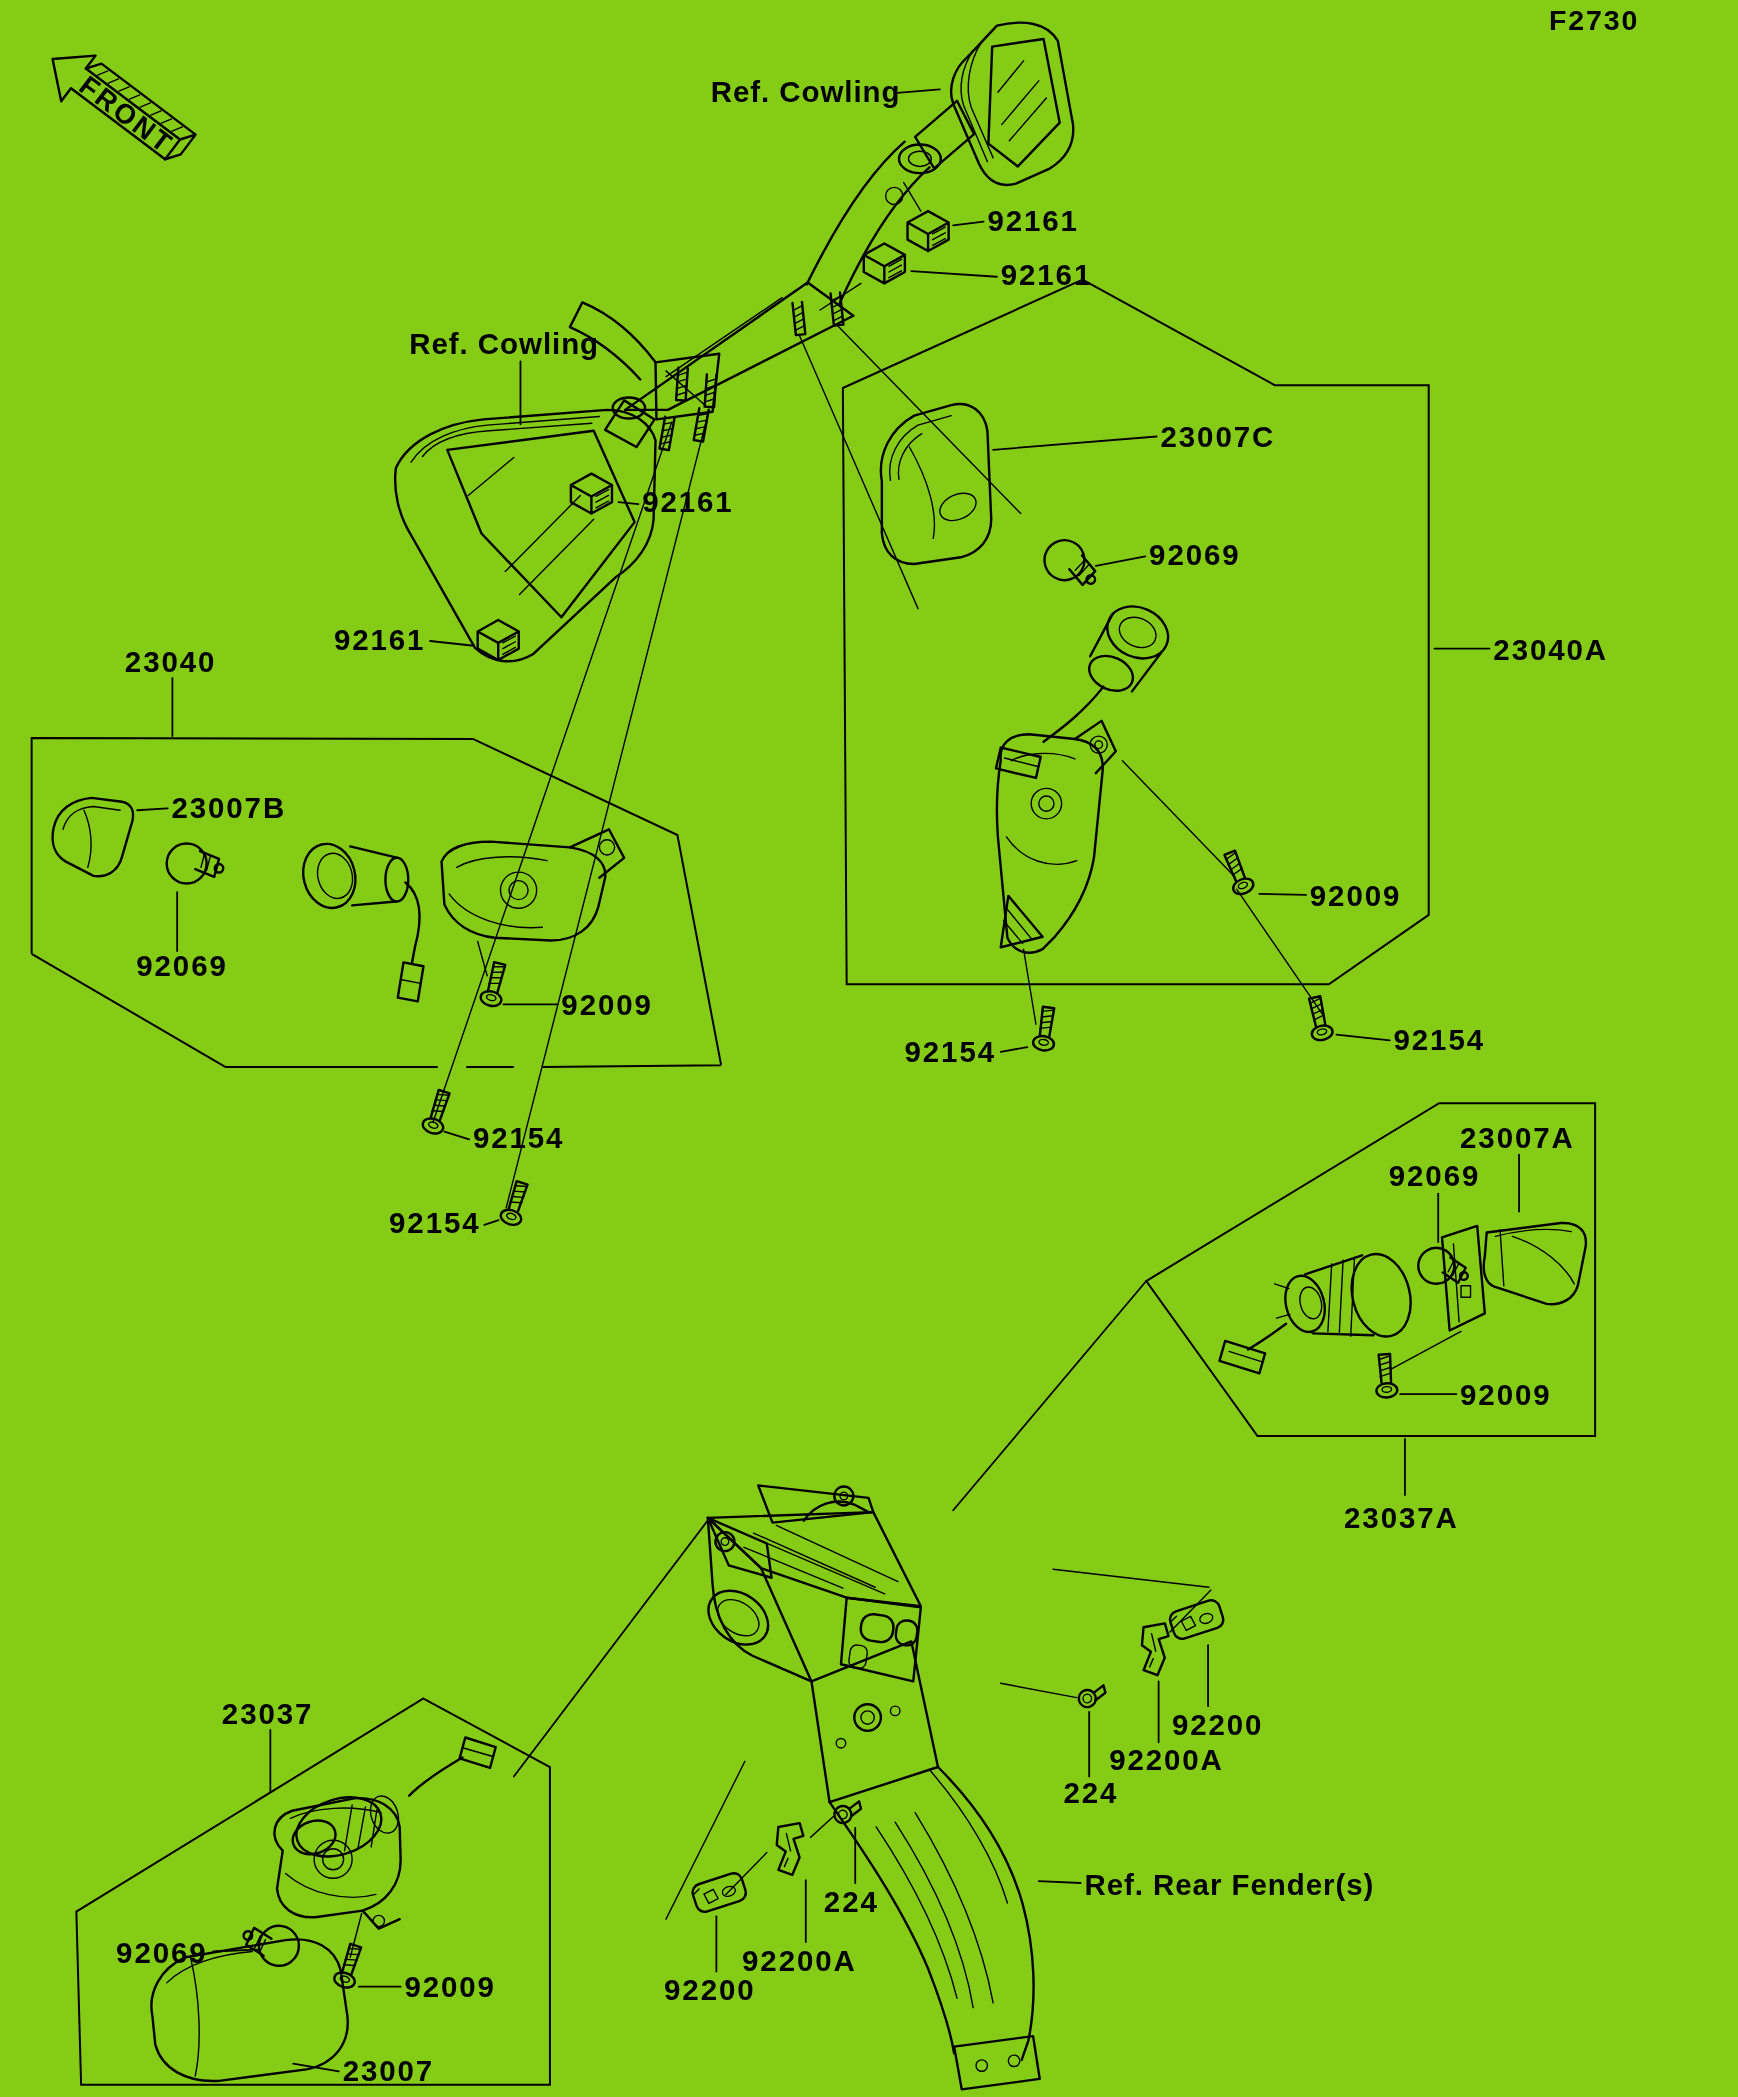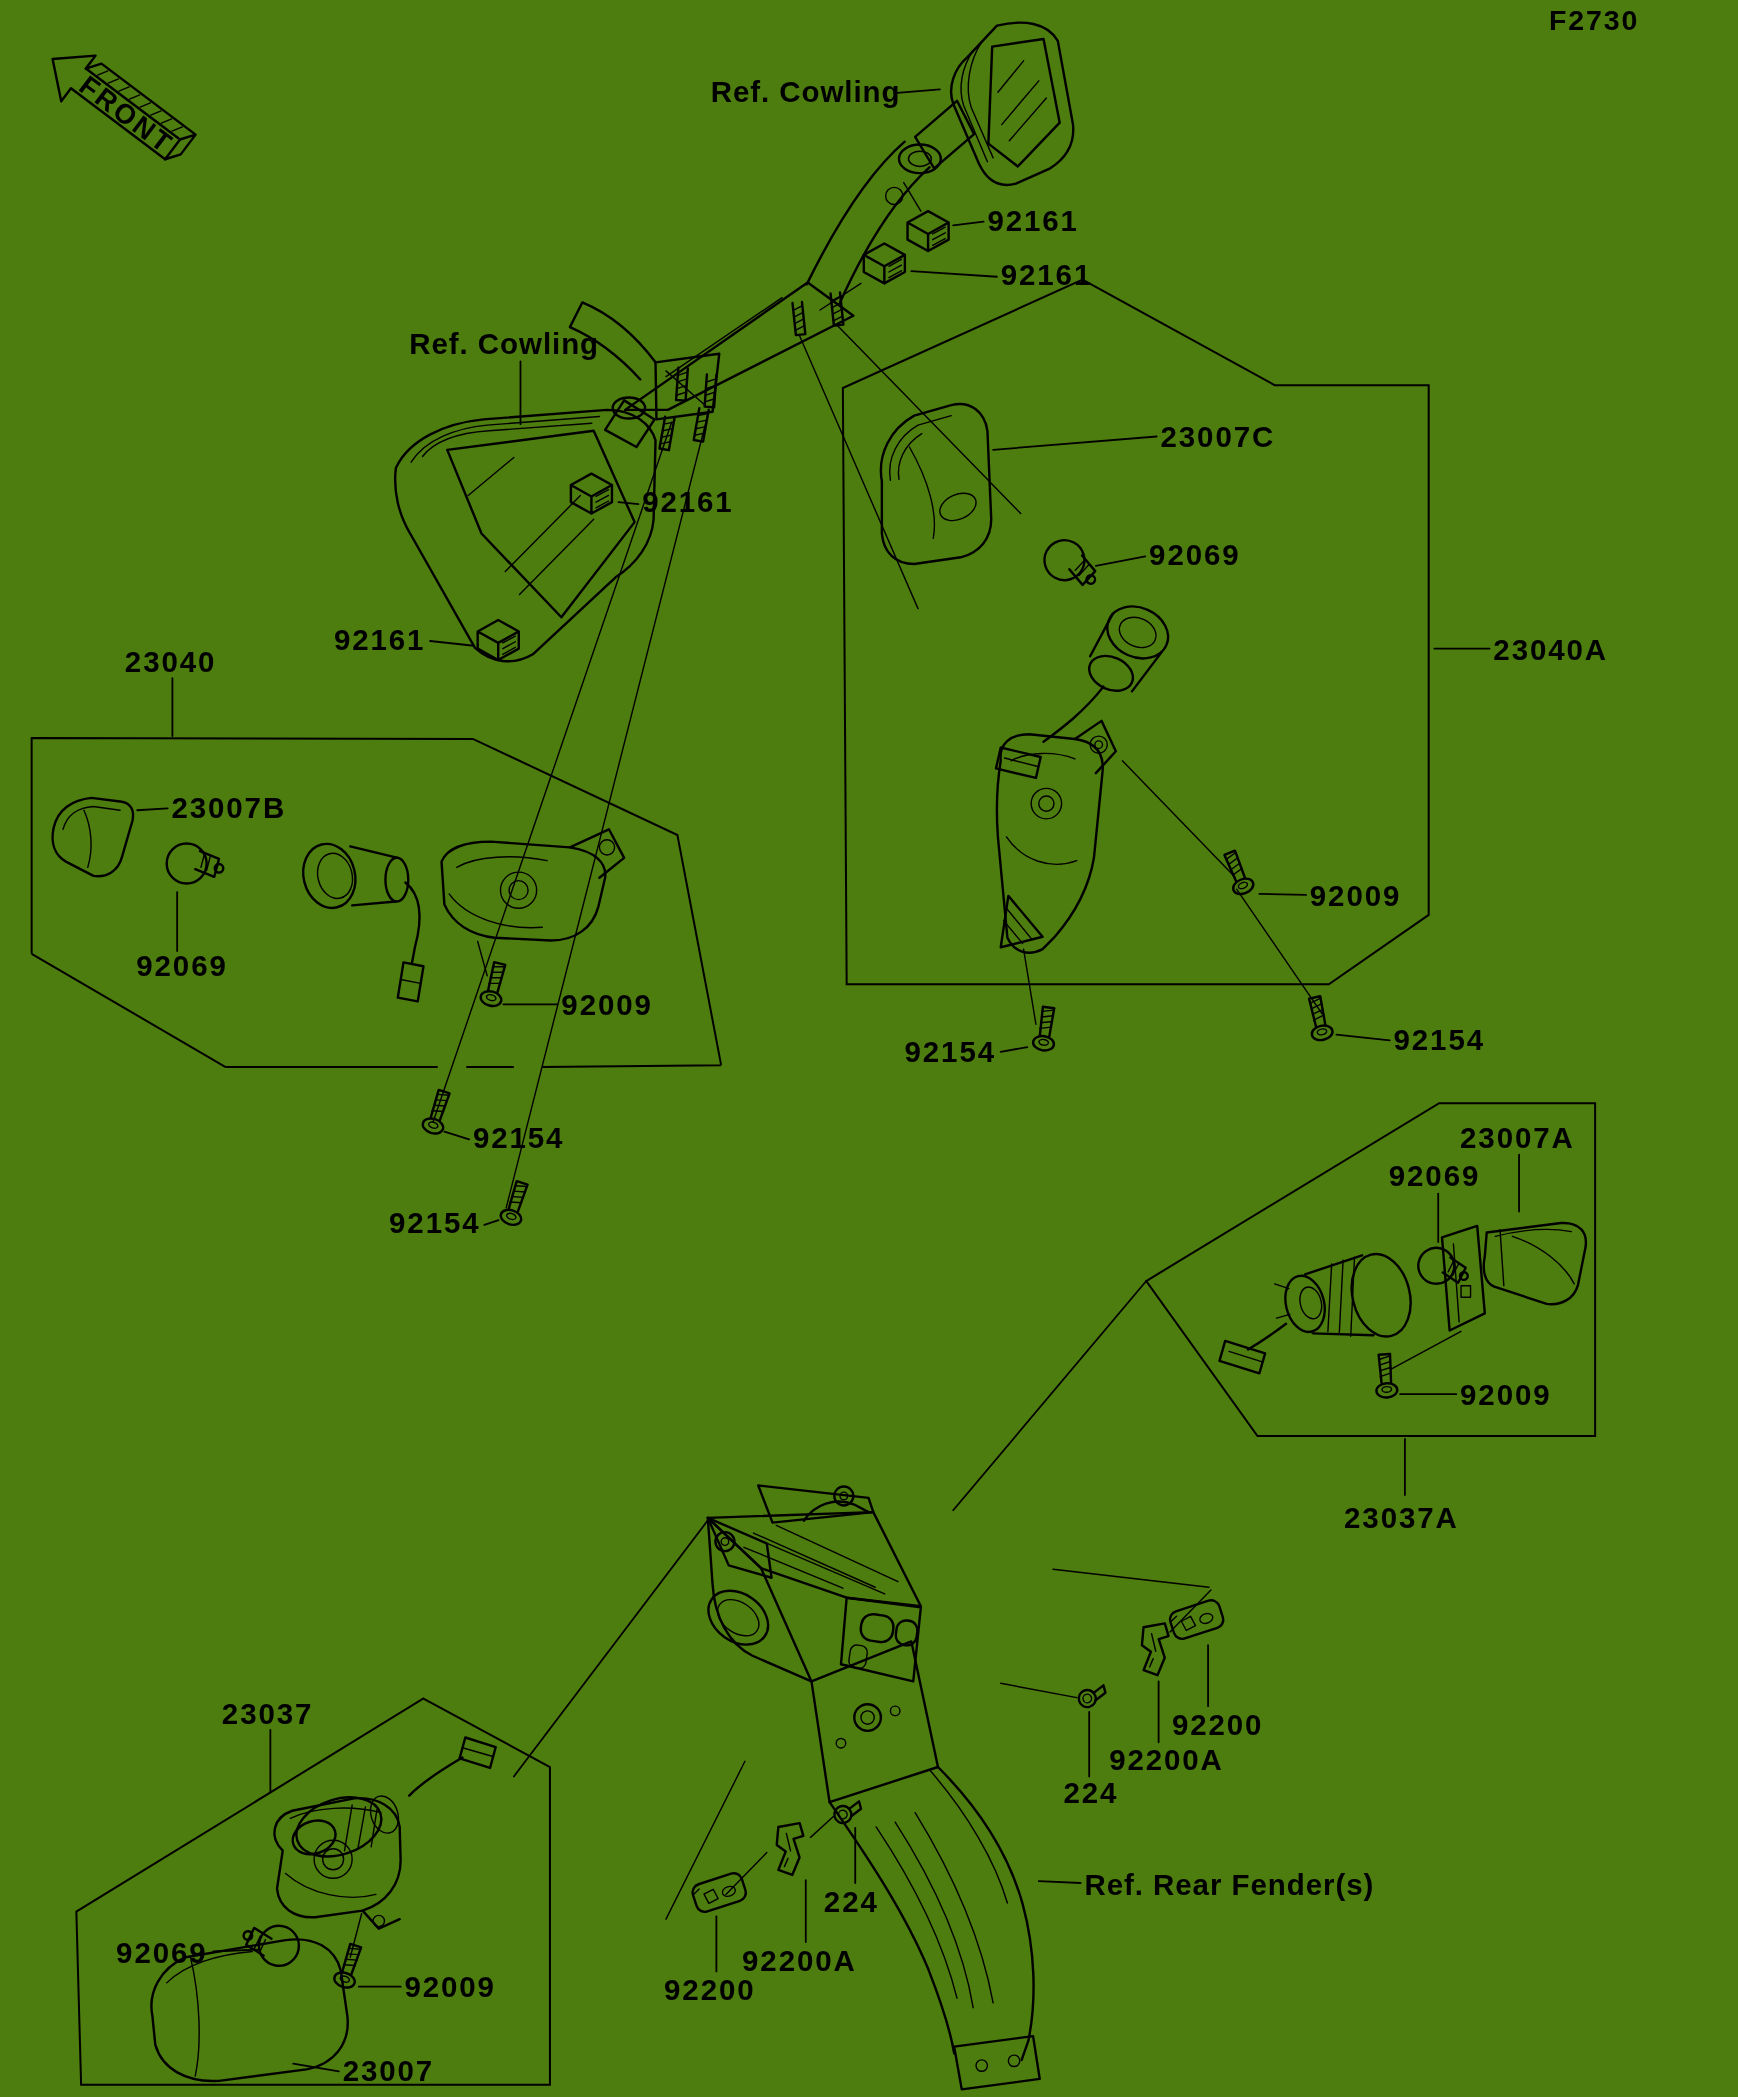--- a/index.html
+++ b/index.html
@@ -1,16 +1,16 @@
 <!DOCTYPE html>
 <html style="font-size:15px"><head>
 <meta charset="utf-8">
 <style>
   html,body{margin:0;padding:0;background:#ffffff;}
-  #page{position:relative;width:1739px;height:2097px;background:#4d7c0f;overflow:hidden;}
+  #page{position:relative;width:1739px;height:2097px;background:#84cc16;overflow:hidden;}
   svg{display:block;}
   svg *{vector-effect:non-scaling-stroke;}
   .art{stroke:#000;fill:none;stroke-width:2.4;stroke-linecap:round;stroke-linejoin:round;}
   .fine{stroke:#000;fill:none;stroke-width:1.4;stroke-linecap:round;stroke-linejoin:round;}
   .box{stroke:#000;fill:none;stroke-width:2;stroke-linejoin:miter;}
   .leader{stroke:#000;fill:none;stroke-width:1.8;stroke-linecap:round;}
   .pn{font:bold 31px "Liberation Sans",sans-serif;letter-spacing:2px;fill:#000;stroke:none;}
   .ref{font:bold 31px "Liberation Sans",sans-serif;letter-spacing:1px;fill:#000;stroke:none;}
   .fig{font:bold 30px "Liberation Sans",sans-serif;letter-spacing:2px;fill:#000;stroke:none;}
   .front-t{font:bold 29px "Liberation Sans",sans-serif;letter-spacing:3px;fill:#000;stroke:none;}

